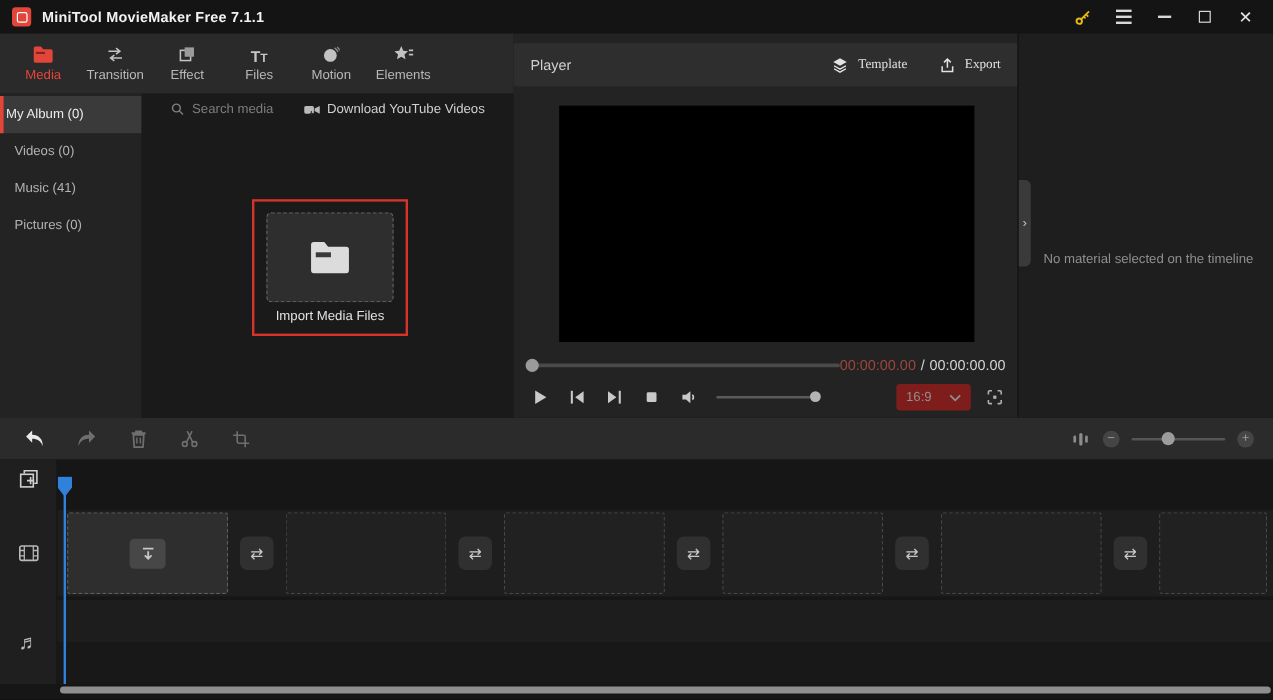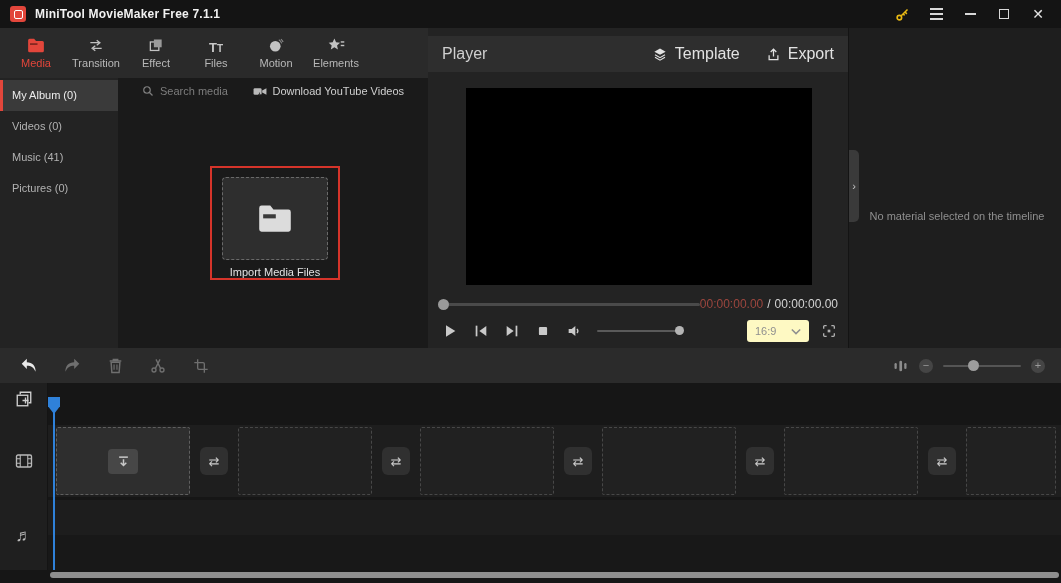--- a/index.html
+++ b/index.html
@@ -33,48 +33,48 @@
   .tab{width:60px;display:flex;flex-direction:column;align-items:center;justify-content:center;gap:3px;
     color:#b8b8b8;font-size:11px;cursor:default;}
   .tab svg,.tab .txt-ic{height:17px;}
   .tab.active{color:var(--accent-red);}
   .txt-ic{font-size:13px;color:#c6c6c6;font-weight:bold;line-height:21px;}
   .txt-ic small{font-size:10px;}
 
   .media-body{flex:1;display:flex;}
   .sidebar{width:118px;background:#232323;padding-top:2px;flex:none;}
   .side-item{height:31px;line-height:31px;padding-left:12px;font-size:11px;color:#b2b2b2;cursor:default;}
-  .side-item.active{background:#3a3a3a;color:#ececec;border-left:3px solid var(--accent-red);padding-left:9px;}
+  .side-item.active{background:#3a3a3a;color:#ececec;border-left:3px solid var(--accent-red);padding-left:2px;}
   .media-content{flex:1;position:relative;background:#1a1a1a;}
   .search-row{height:26px;display:flex;align-items:center;padding:0 24px;font-size:11px;}
   .search-left{display:flex;align-items:center;gap:6px;color:#7d7d7d;}
   .search-row .dl{margin-left:auto;display:flex;align-items:center;gap:6px;color:#cfcfcf;}
   .import-annotation{position:absolute;left:92px;top:88px;width:130px;height:114px;
     border:2px solid var(--annotation-red);display:flex;flex-direction:column;}
   .import-dashed{margin:9px 10px 6px 10px;flex:1;border:1.5px dashed #6a6a6a;border-radius:4px;
     background:#2e2e2e;display:flex;align-items:center;justify-content:center;}
-  .import-label{font-size:11px;color:#e2e2e2;text-align:center;}
+  .import-label{font-size:11px;color:#e2e2e2;text-align:center;margin-bottom:8px;}
 
   
   .player-panel{width:420px;flex:none;background:#232323;position:relative;}
   .player-header{margin-top:8px;height:36px;background:#2e2e2e;display:flex;align-items:center;padding:0 14px;}
-  .player-header .ph-title{color:#cfcfcf;font-size:16px;}
+  .player-header .ph-title{color:#cfcfcf;font-size:12px;}
   .ph-actions{margin-left:auto;display:flex;align-items:center;gap:26px;}
-  .ph-btn{display:flex;align-items:center;gap:7px;color:#e2e2e2;font-size:16px;cursor:default;}
+  .ph-btn{display:flex;align-items:center;gap:7px;color:#e2e2e2;font-size:11px;cursor:default;font-family:Liberation Serif, serif;}
   .preview{position:absolute;left:38px;top:60px;width:346px;height:197px;background:#000;}
   .seek-row{position:absolute;left:12px;top:268px;right:10px;height:16px;display:flex;align-items:center;}
   .seek-slider{width:260px;height:3px;background:#4a4a4a;border-radius:2px;position:relative;}
   .seek-handle{position:absolute;left:-2px;top:-4px;width:11px;height:11px;border-radius:50%;background:#9a9a9a;}
   .timecode{margin-left:auto;font-size:12px;color:#d4d4d4;display:flex;gap:4px;}
   .timecode .cur{color:var(--timecode-red);}
   .controls-row{position:absolute;left:12px;top:290px;right:10px;height:26px;display:flex;align-items:center;gap:11px;}
   .ctl{width:20px;height:20px;display:flex;align-items:center;justify-content:center;}
   .vol-slider{width:86px;height:2px;background:#5a5a5a;border-radius:1px;position:relative;margin-left:2px;}
   .vol-handle{position:absolute;right:-1px;top:-4px;width:9px;height:9px;border-radius:50%;background:#b4b4b4;}
-  .ratio-box{margin-left:auto;width:62px;height:22px;background:#fef9c3;border-radius:3px;
+  .ratio-box{margin-left:auto;width:62px;height:22px;background:#7f1d1d;border-radius:3px;
     display:flex;align-items:center;justify-content:space-between;padding:0 8px;color:#8f8f8f;font-size:11px;}
   .fs-btn{width:18px;height:18px;display:flex;align-items:center;justify-content:center;}
 
   
   .right-panel{flex:1;background:#1e1e1e;position:relative;border-left:1px solid #141414;}
   .panel-handle{position:absolute;left:0;top:122px;width:10px;height:72px;background:#3a3a3a;
     border-radius:0 5px 5px 0;display:flex;align-items:center;justify-content:center;
     color:#c4c4c4;font-size:11px;}
   .empty-msg{position:absolute;top:182px;left:4px;right:0;text-align:center;color:#8f8f8f;font-size:11px;}
 

